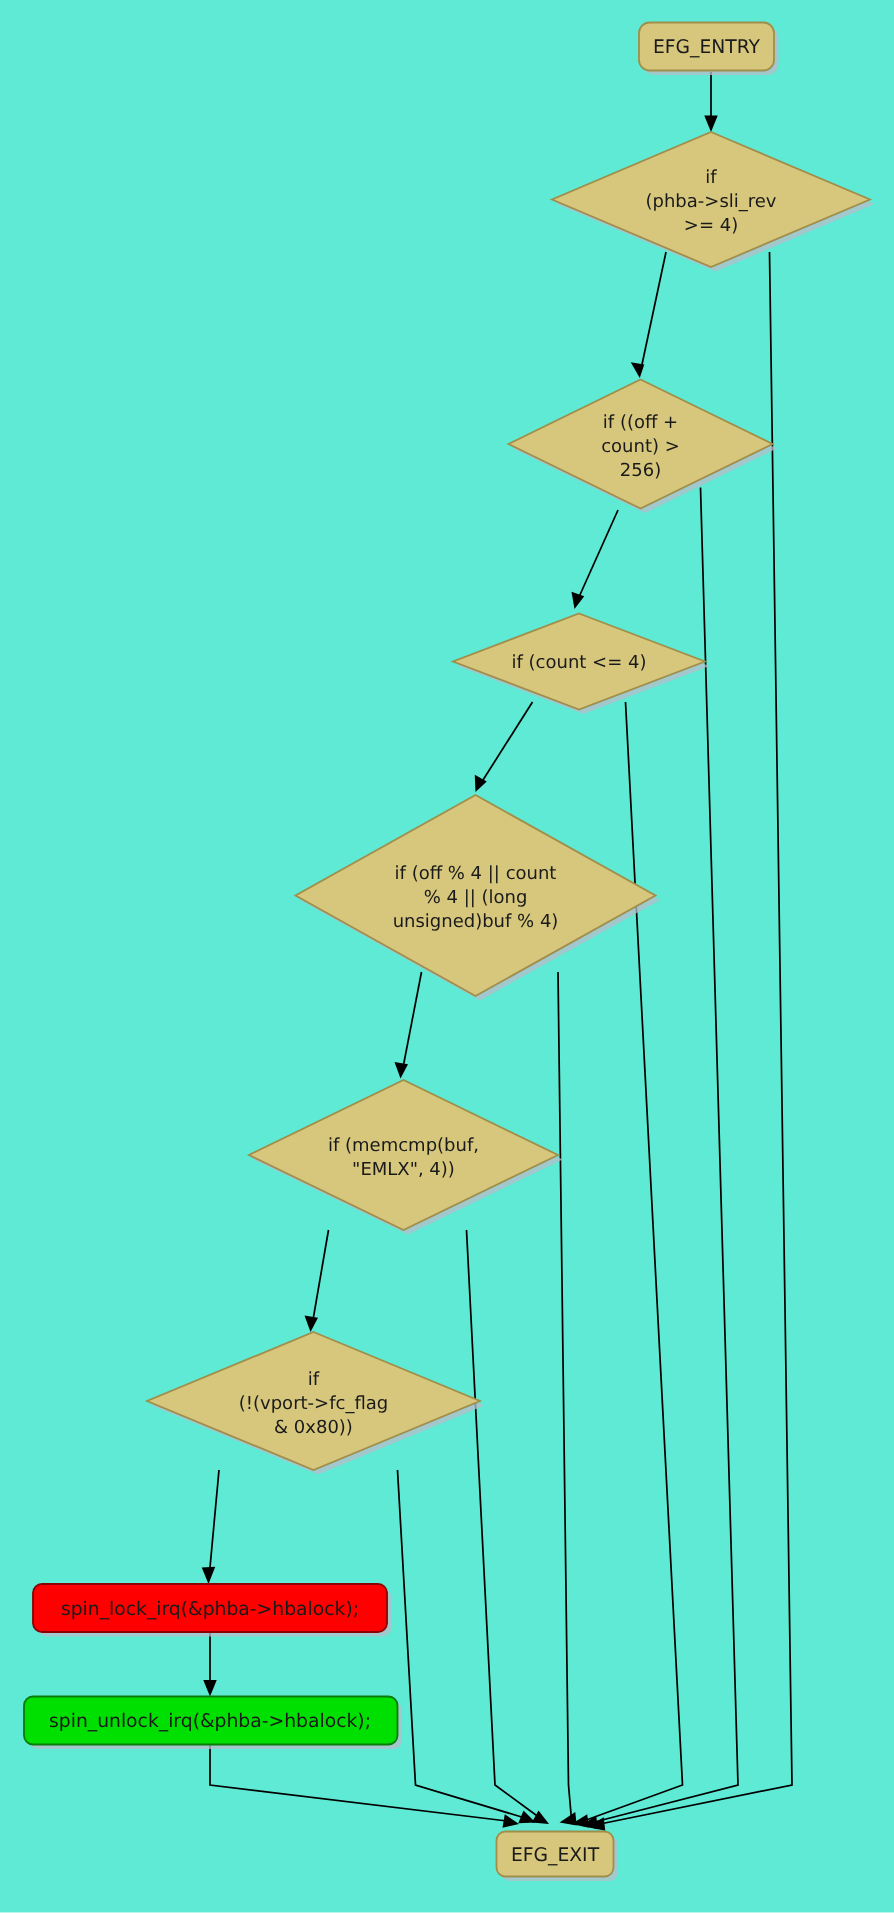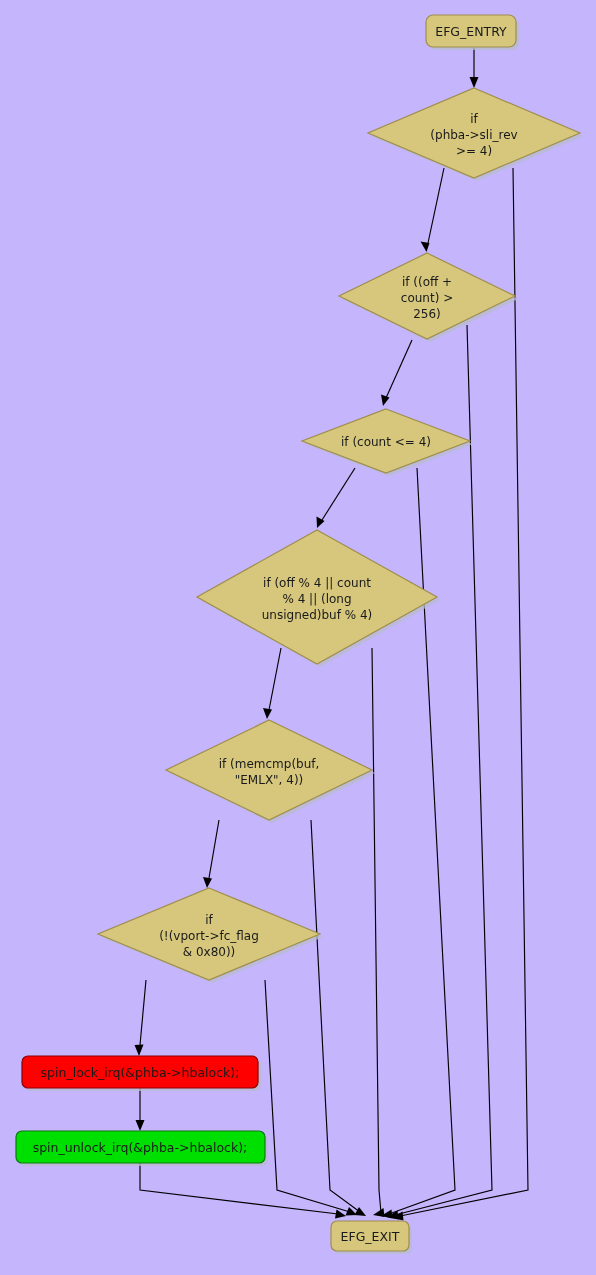--- a/index.html
+++ b/index.html
@@ -10,21 +10,21 @@
   body {
     width: 596px;
     height: 1275px;
     overflow: hidden;
     font-family: "DejaVu Sans", sans-serif;
   }
   #cfg-root {
     position: relative;
     width: 596px;
     height: 1275px;
-    background: #c4b5fd;
+    background: #5eead4;
   }
   svg.cfg-canvas {
     display: block;
     width: 596px;
     height: 1275px;
   }
   .node-shape {
     stroke: #A08E4A;
     stroke-width: 1.2;
   }

